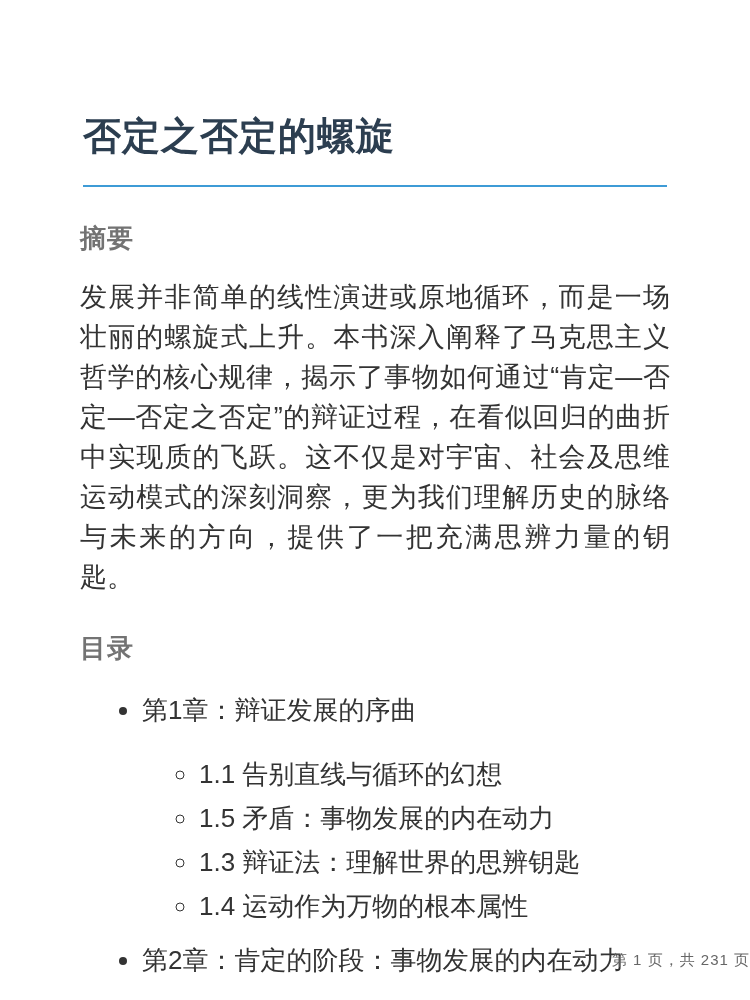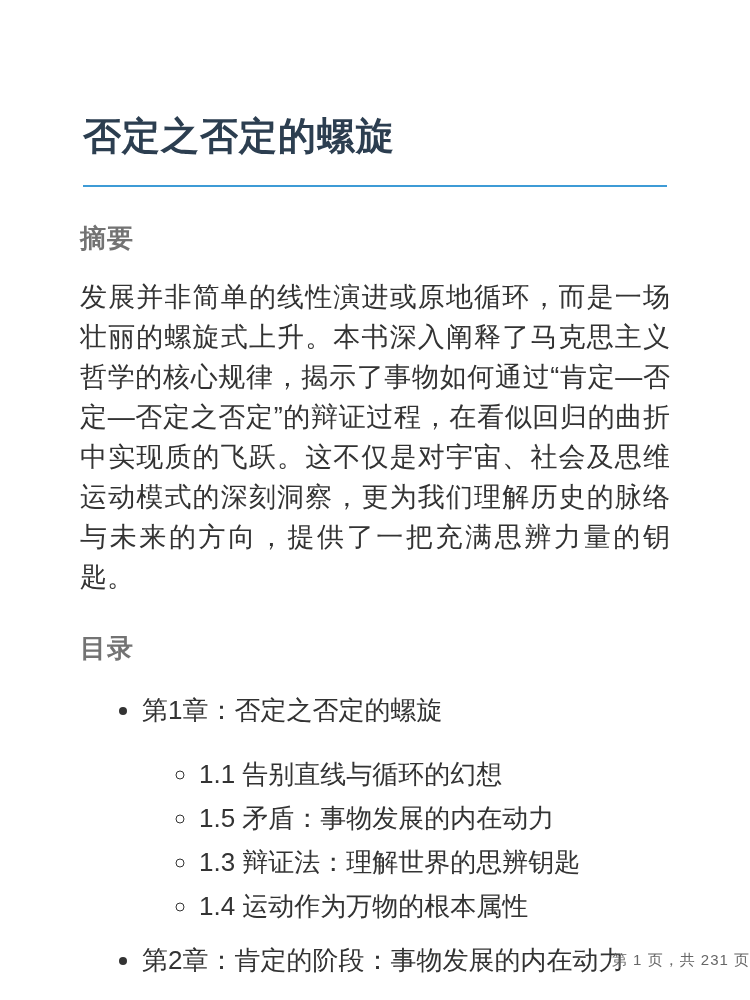--- a/index.html
+++ b/index.html
@@ -85,21 +85,21 @@
   <h1 class="doc-title">否定之否定的螺旋</h1>
 
   <h2 class="section-heading">摘要</h2>
 
   <p class="abstract-body">发展并非简单的线性演进或原地循环，而是一场壮丽的螺旋式上升。本书深入阐释了马克思主义哲学的核心规律，揭示了事物如何通过“肯定—否定—否定之否定”的辩证过程，在看似回归的曲折中实现质的飞跃。这不仅是对宇宙、社会及思维运动模式的深刻洞察，更为我们理解历史的脉络与未来的方向，提供了一把充满思辨力量的钥匙。</p>
 
   <h2 class="section-heading">目录</h2>
 
   <ul class="toc">
     <li>
-      <span>第1章：否定之否定的螺旋</span>
+      <span>第1章：辩证发展的序曲</span>
       <ul class="toc-sub">
         <li>1.1 告别直线与循环的幻想</li>
         <li>1.5 矛盾：事物发展的内在动力</li>
         <li>1.3 辩证法：理解世界的思辨钥匙</li>
         <li>1.4 运动作为万物的根本属性</li>
       </ul>
     </li>
     <li>
       <span>第2章：肯定的阶段：事物发展的内在动力</span>
     </li>

